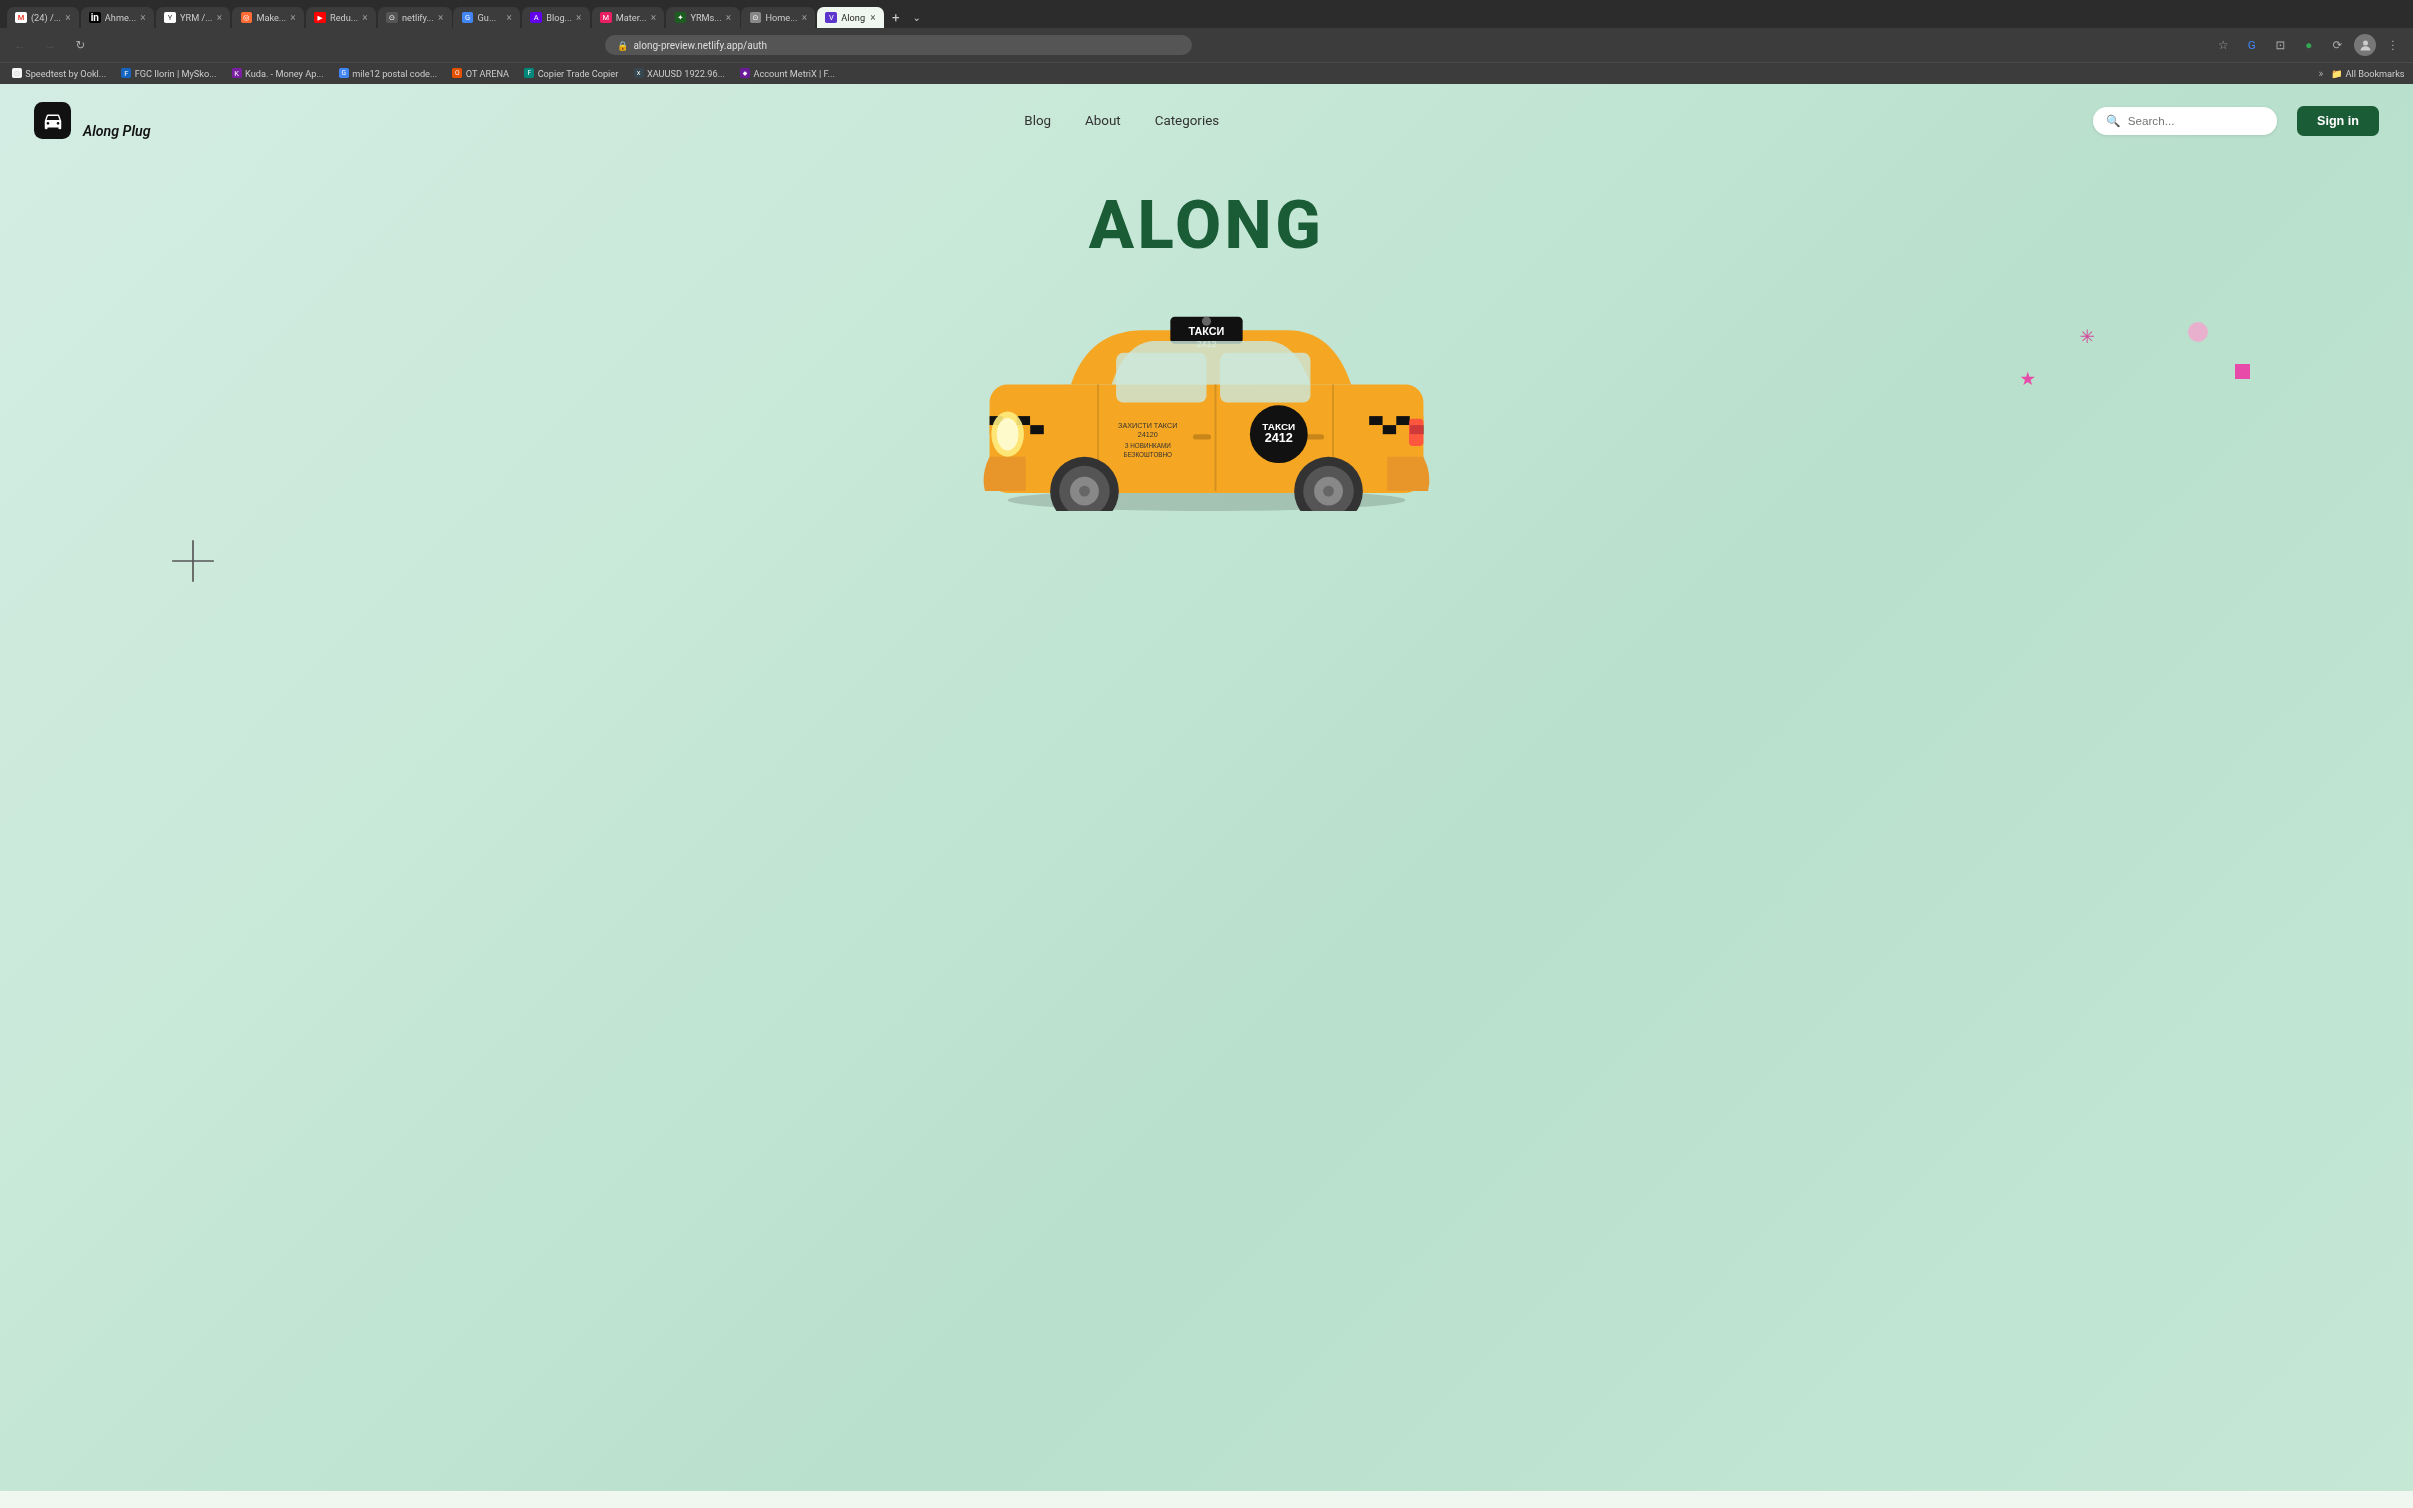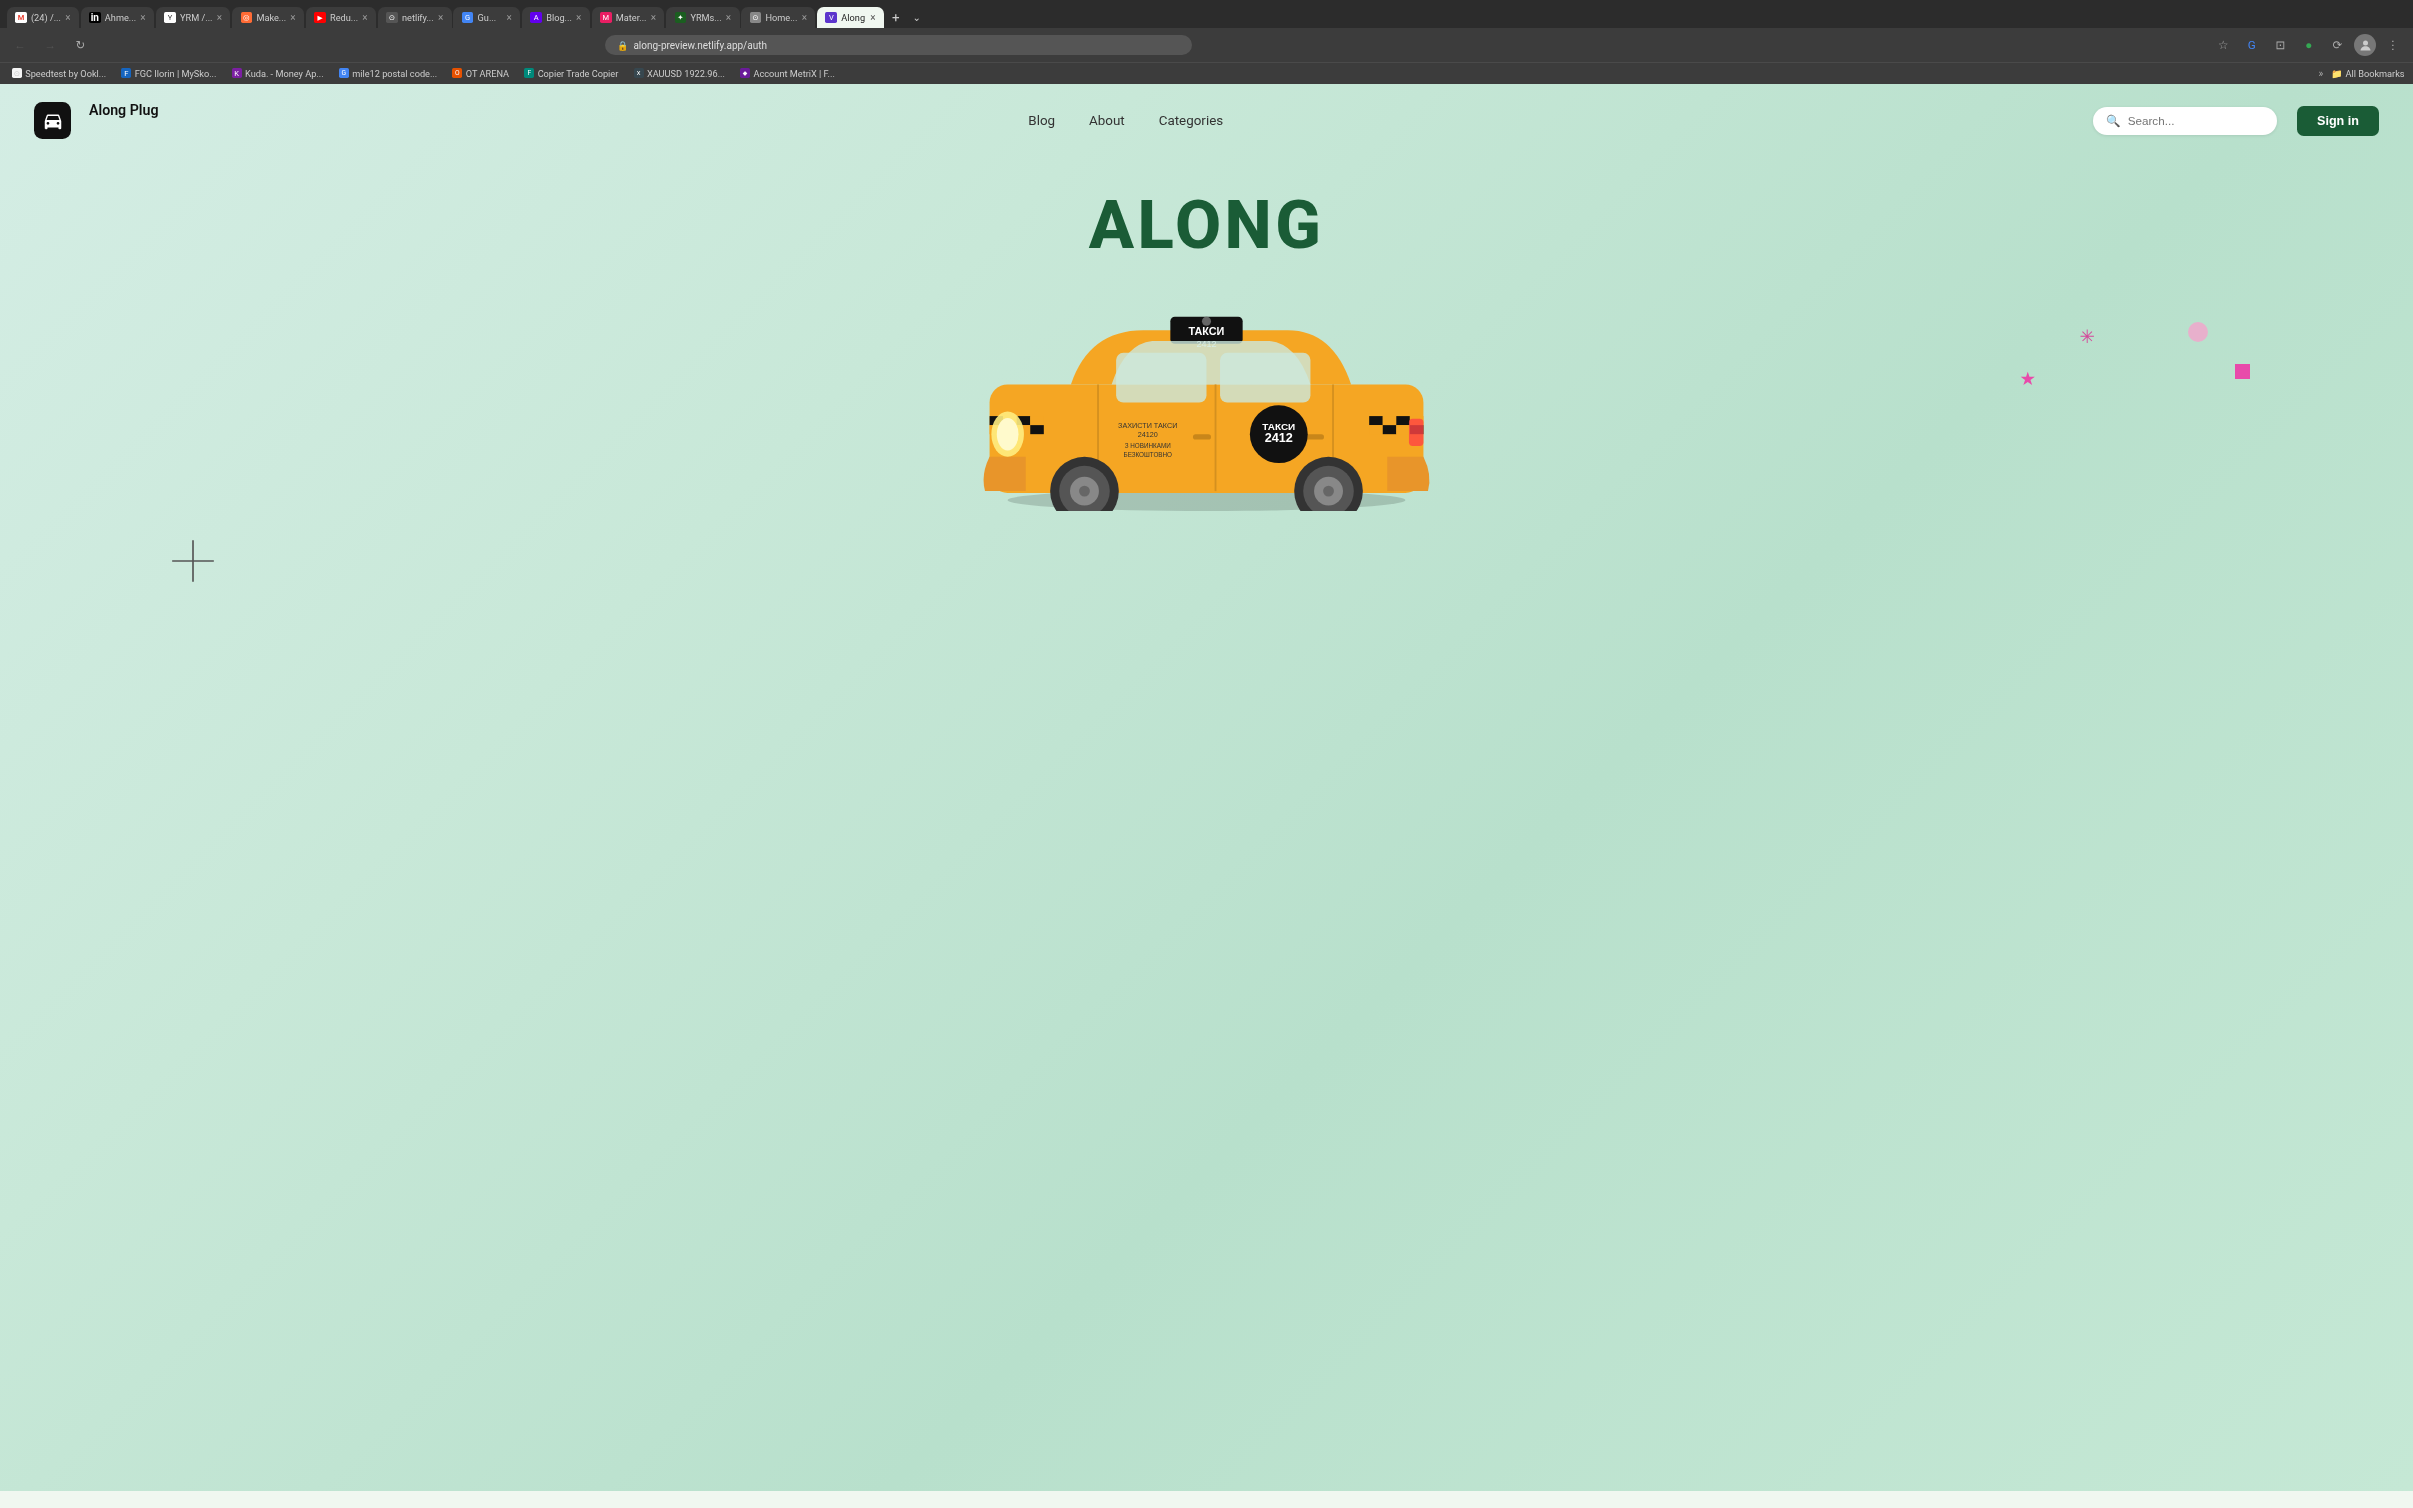--- a/index.html
+++ b/index.html
@@ -232,23 +232,24 @@
       display: flex;
       align-items: center;
       padding: 13.4px 34px;
       background: transparent;
       position: relative;
       z-index: 10;
     }
 
     .logo-area {
       display: flex;
-      align-items: flex-start;
-      gap: 18px;
+      align-items: flex-end;
+      gap: 12px;
       text-decoration: none;
+      font-style: italic;
     }
 
     .logo-icon {
       width: 37px;
       height: 37px;
       background: #111;
       border-radius: 8.4px;
       display: flex;
       align-items: center;
       justify-content: center;

